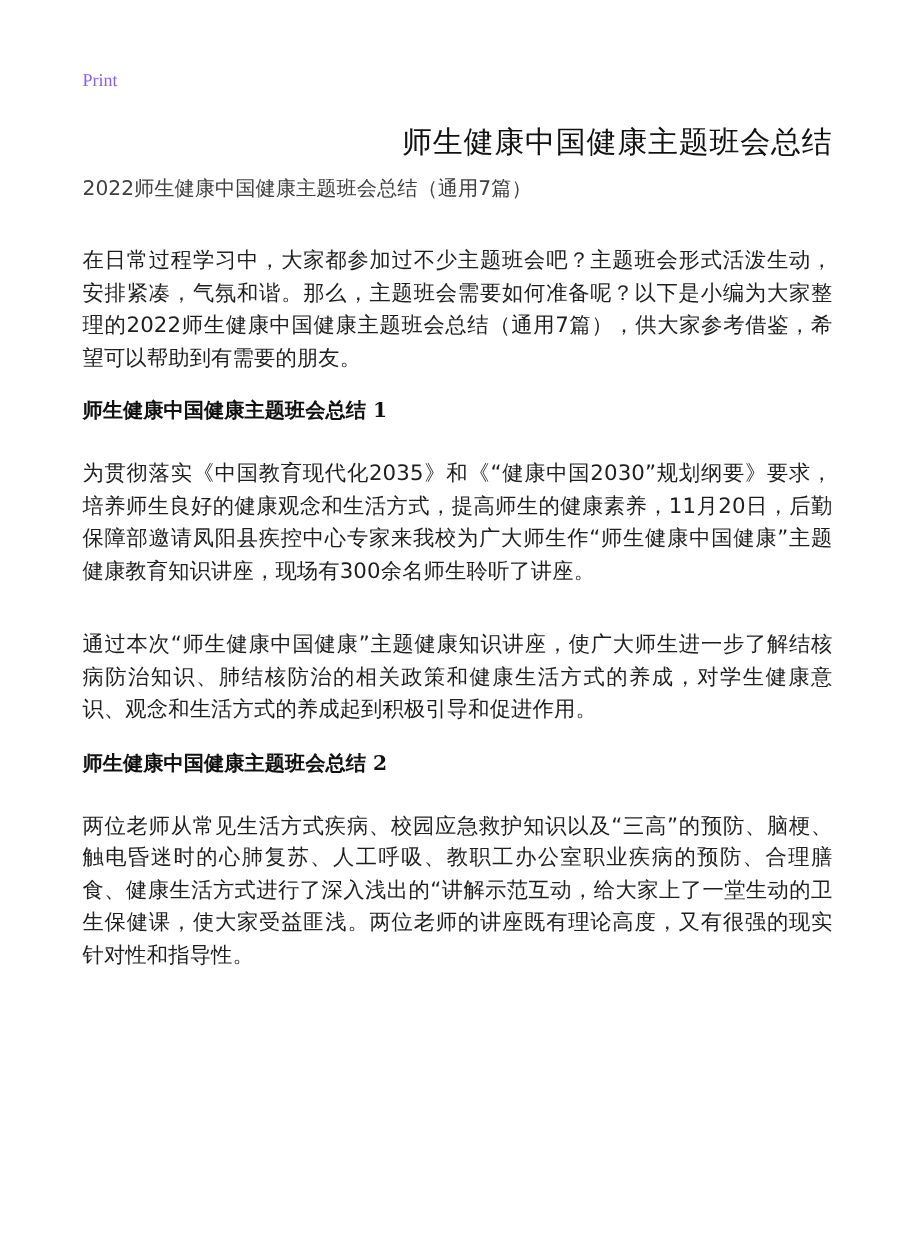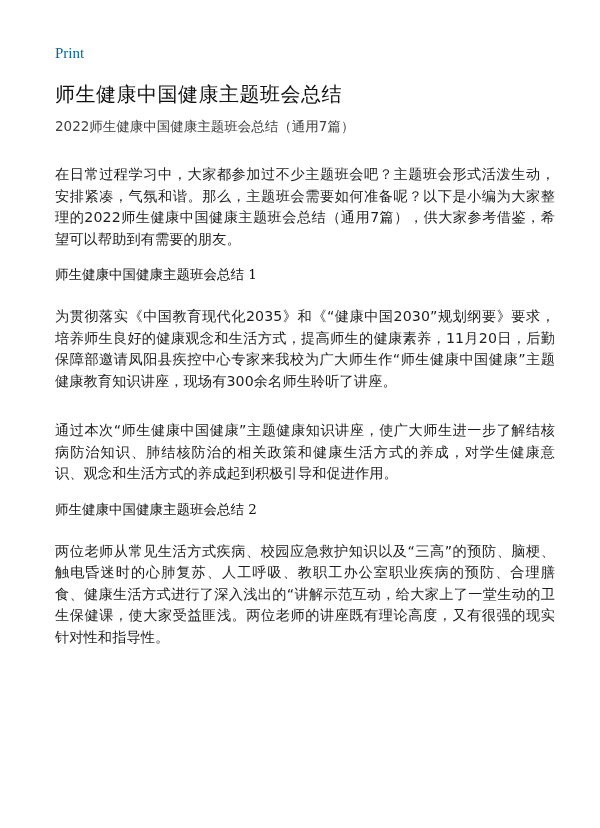--- a/index.html
+++ b/index.html
@@ -4,38 +4,38 @@
 <style>
   html, body { margin: 0; padding: 0; background: #ffffff; }
   body {
     width: 600px; height: 828px; overflow: hidden; position: relative;
     font-family: "DejaVu Sans", "Liberation Sans", sans-serif;
     color: #1a1a1a;
   }
   .page { position: absolute; left: 55px; top: 44px; width: 500px; }
   .print-label {
     font-family: "Liberation Serif", "DejaVu Serif", serif;
-    font-size: 15px; color: #0369a1; line-height: 18px; height: 18px;
+    font-size: 12px; color: #8b5cf6; line-height: 18px; height: 18px;
   }
   .doc-title {
-    margin-top: 18px; text-align: left;
+    margin-top: 18px; text-align: right;
     font-size: 20px; font-weight: normal; color: #111;
     line-height: 28px; letter-spacing: 0.5px;
     font-family: "DejaVu Sans", sans-serif;
   }
   .doc-subtitle {
     margin-top: 8px; font-size: 13.5px; line-height: 20px; color: #404040;
   }
   .para {
     margin-top: 28px; font-size: 14.2px; line-height: 21.5px; color: #1e1e1e;
     text-align: justify; letter-spacing: 0.1px;
   }
   .section-heading {
     margin-top: 14px; font-family: "DejaVu Serif", "Liberation Serif", serif;
-    font-weight: normal; font-size: 13.5px; line-height: 20px; color: #111;
+    font-weight: bold; font-size: 13.5px; line-height: 20px; color: #111;
   }
   .section-heading + .para { margin-top: 22px; }
 </style>
 </head>
 <body>
 
 <div class="page">
   <div class="print-label">Print</div>
   <div class="doc-title">师生健康中国健康主题班会总结</div>
   <div class="doc-subtitle">2022师生健康中国健康主题班会总结（通用7篇）</div>

